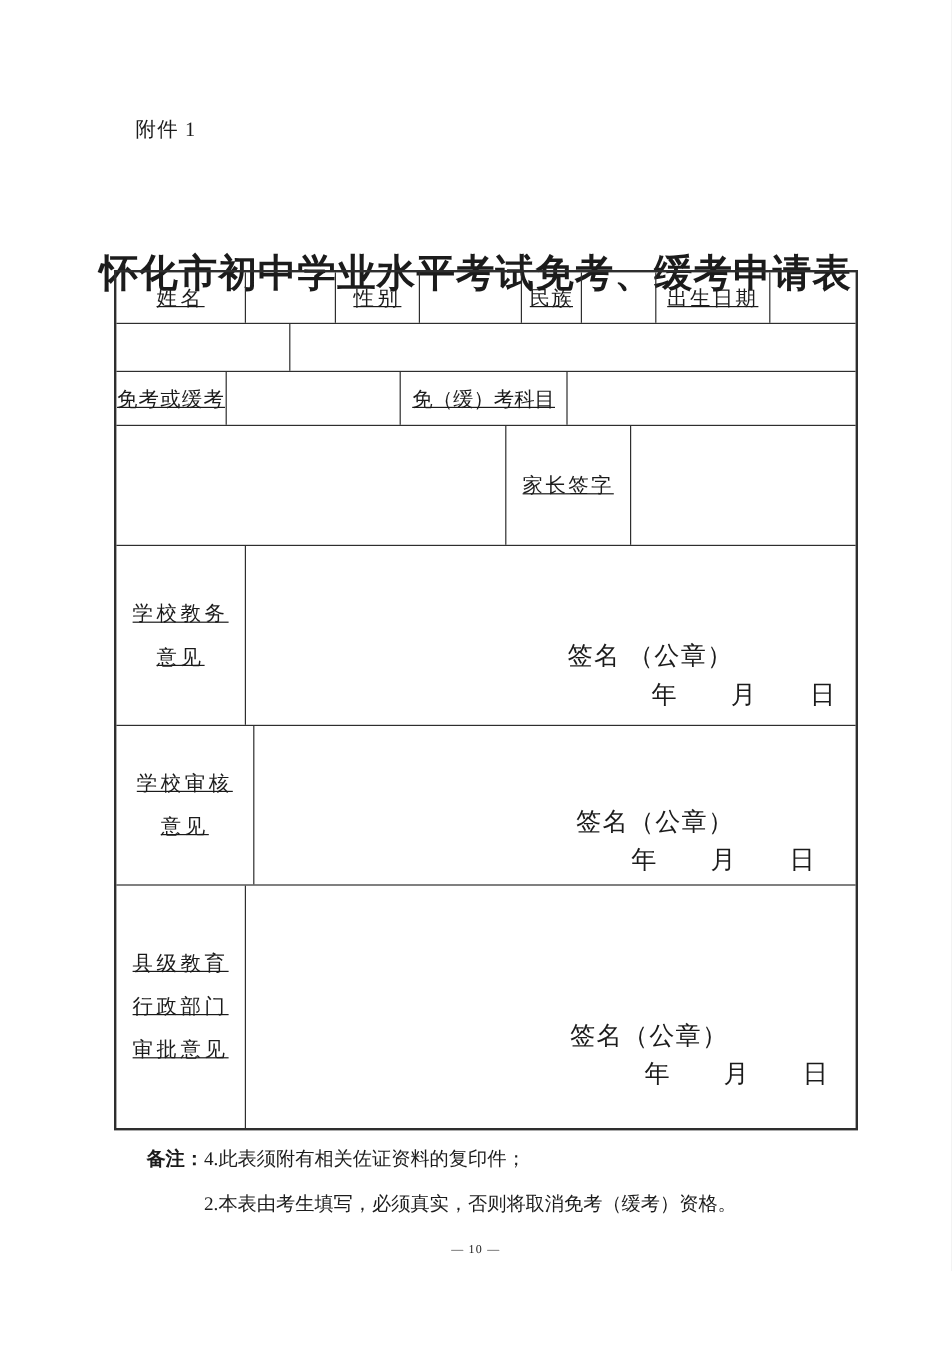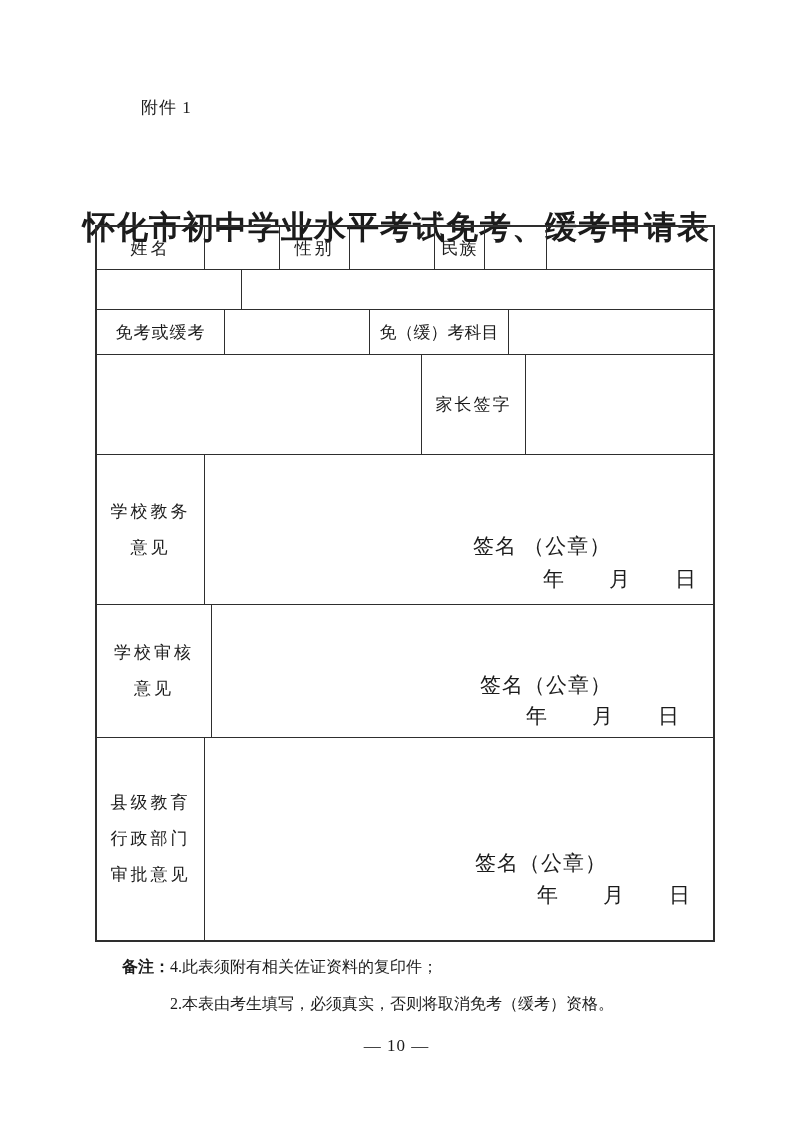--- a/index.html
+++ b/index.html
@@ -3,31 +3,31 @@
 <meta charset="utf-8">
 <style>
   html,body { margin:0; padding:0; background:#e8e8e8; }
   .page {
     position:relative; width:793px; height:1122px; margin:0 auto;
     background:#ffffff; color:#1b1b1b; overflow:hidden;
     font-family:"Liberation Serif", "DejaVu Serif", serif;
   }
   .attachment {
     position:absolute; left:113px; top:96px;
-    font-size:17px; letter-spacing:1px;margin-left:28px;
+    font-size:17px; letter-spacing:1px;
   }
   .title {
     position:absolute; left:0; top:160px; width:100%;
     text-align:center; font-size:32px; font-weight:bold; letter-spacing:1px;
     font-family:"Liberation Sans", "DejaVu Sans", sans-serif;
     margin-top:46px;
   }
   .form-table {
     position:absolute; left:95px; top:225px; width:620px;
-    border:2px solid #2e2e2e; box-sizing:border-box;
+    border:2px solid #2e2e2e; box-sizing:border-box;text-decoration:underline;
   }
   .t-row { display:flex; border-bottom:1px solid #2e2e2e; }
   .t-row:last-child { border-bottom:none; }
   .t-cell {
     box-sizing:border-box; border-right:1px solid #2e2e2e;
     display:flex; align-items:center; justify-content:center;
     font-size:17px; letter-spacing:3px; position:relative;
   }
   .t-cell:last-child { border-right:none; flex:1; }
   .multi { white-space:pre-line; text-align:center; line-height:36px; }
@@ -40,21 +40,21 @@
   .s3 .sig-line  { left:270px; bottom:63px; }
   .s3 .date-line { left:332px; bottom:31px; }
   .notes {
     position:absolute; left:122px; top:948px; width:560px;
     font-size:16px; line-height:37px;
   }
   .notes .note-label { font-weight:bold;margin-top:35px; }
   .notes .line2 { padding-left:48px; }
   .page-number {
     position:absolute; left:0; top:1036px; width:100%;
-    text-align:center; font-size:17px; letter-spacing:1px;
+    text-align:center; font-size:10px; letter-spacing:1px;
   }
 </style>
 </head>
 <body>
 
 <div class="page">
 
   <div class="attachment">附件 1</div>
 
   <div class="title">怀化市初中学业水平考试免考、缓考申请表</div>
@@ -67,30 +67,33 @@
         </div>
       <div class="t-cell" style="width:75px"></div>
       <div class="t-cell" style="width:70px">
           <span>性别</span>
         </div>
       <div class="t-cell" style="width:85px"></div>
       <div class="t-cell" style="width:50px; letter-spacing:1px">
           <span>民族</span>
         </div>
       <div class="t-cell" style="width:62px"></div>
+      <div class="t-cell" style="width:95px; letter-spacing:2px">
+          <span>出生日期</span>
+        </div>
       <div class="t-cell"></div>
     </div>
 
     <div class="t-row" style="height:39px">
       <div class="t-cell" style="width:145px"></div>
       <div class="t-cell"></div>
     </div>
 
     <div class="t-row" style="height:44px">
-      <div class="t-cell" style="width:128px; letter-spacing:1px">
+      <div class="t-cell" style="width:92px; letter-spacing:1px">
           <span>免考或缓考</span>
         </div>
       <div class="t-cell" style="width:145px"></div>
       <div class="t-cell" style="width:139px; letter-spacing:0px">
           <span>免（缓）考科目</span>
         </div>
       <div class="t-cell"></div>
     </div>
 
     <div class="t-row" style="height:99px">

